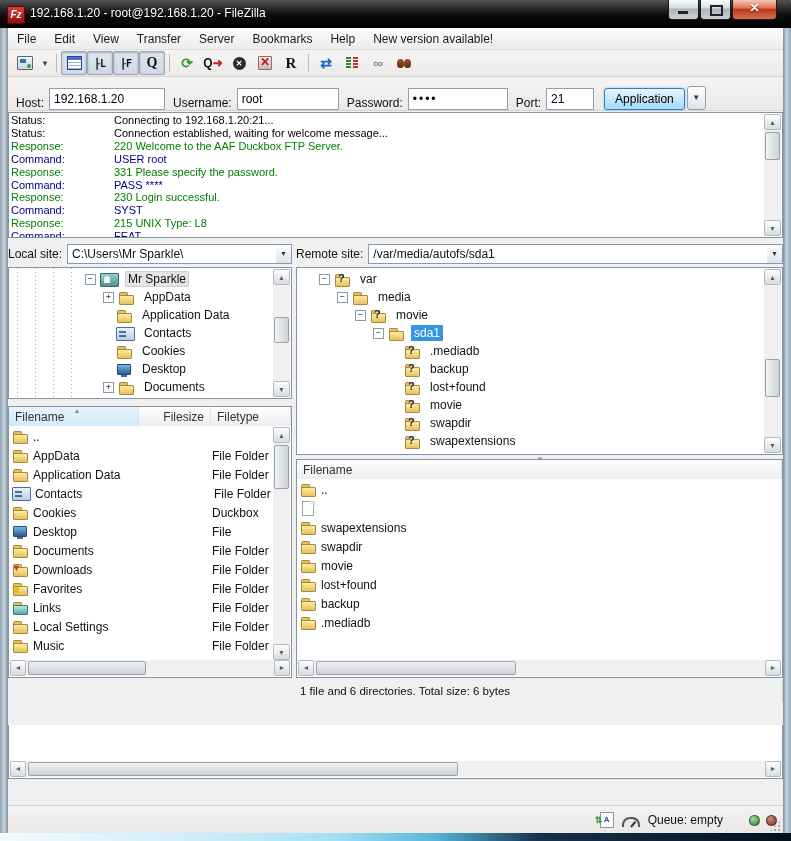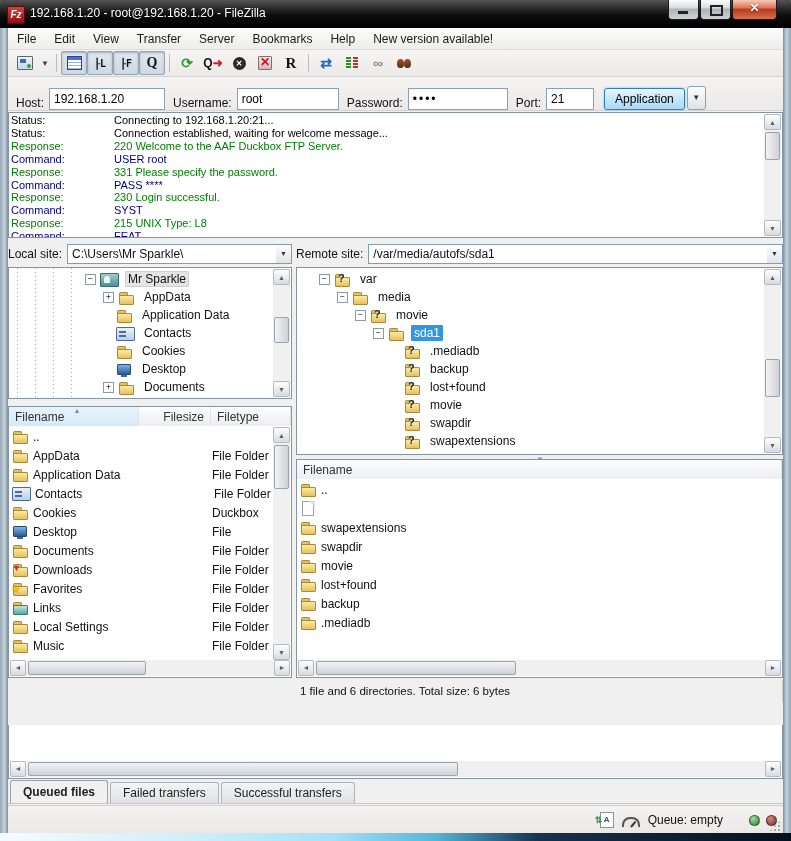--- a/index.html
+++ b/index.html
@@ -643,25 +643,20 @@
       </div>
 
     <div id="queue-body">
       <div class="hsb" id="queue-hsb">
         <div class="sb-l">◄</div>
         <div class="sb-thumb" style="left:18px;width:430px"></div>
         <div class="sb-r">►</div>
       </div>
     </div>
 
-    <div id="tabs">
-        <div class="tab active">Queued files</div>
-        <div class="tab">Failed transfers</div>
-        <div class="tab">Successful transfers</div>
-      </div>
 
     <div id="statusbar">
       <div id="sb-spacer"></div>
       <span class="sb-ic tt-ic">A</span>
       <span class="sb-ic gauge-ic"></span>
       <span id="queue-status">Queue: empty</span>
       <span class="led led-green"></span>
       <span class="led led-red"></span>
       <span class="grip"></span>
     </div>

